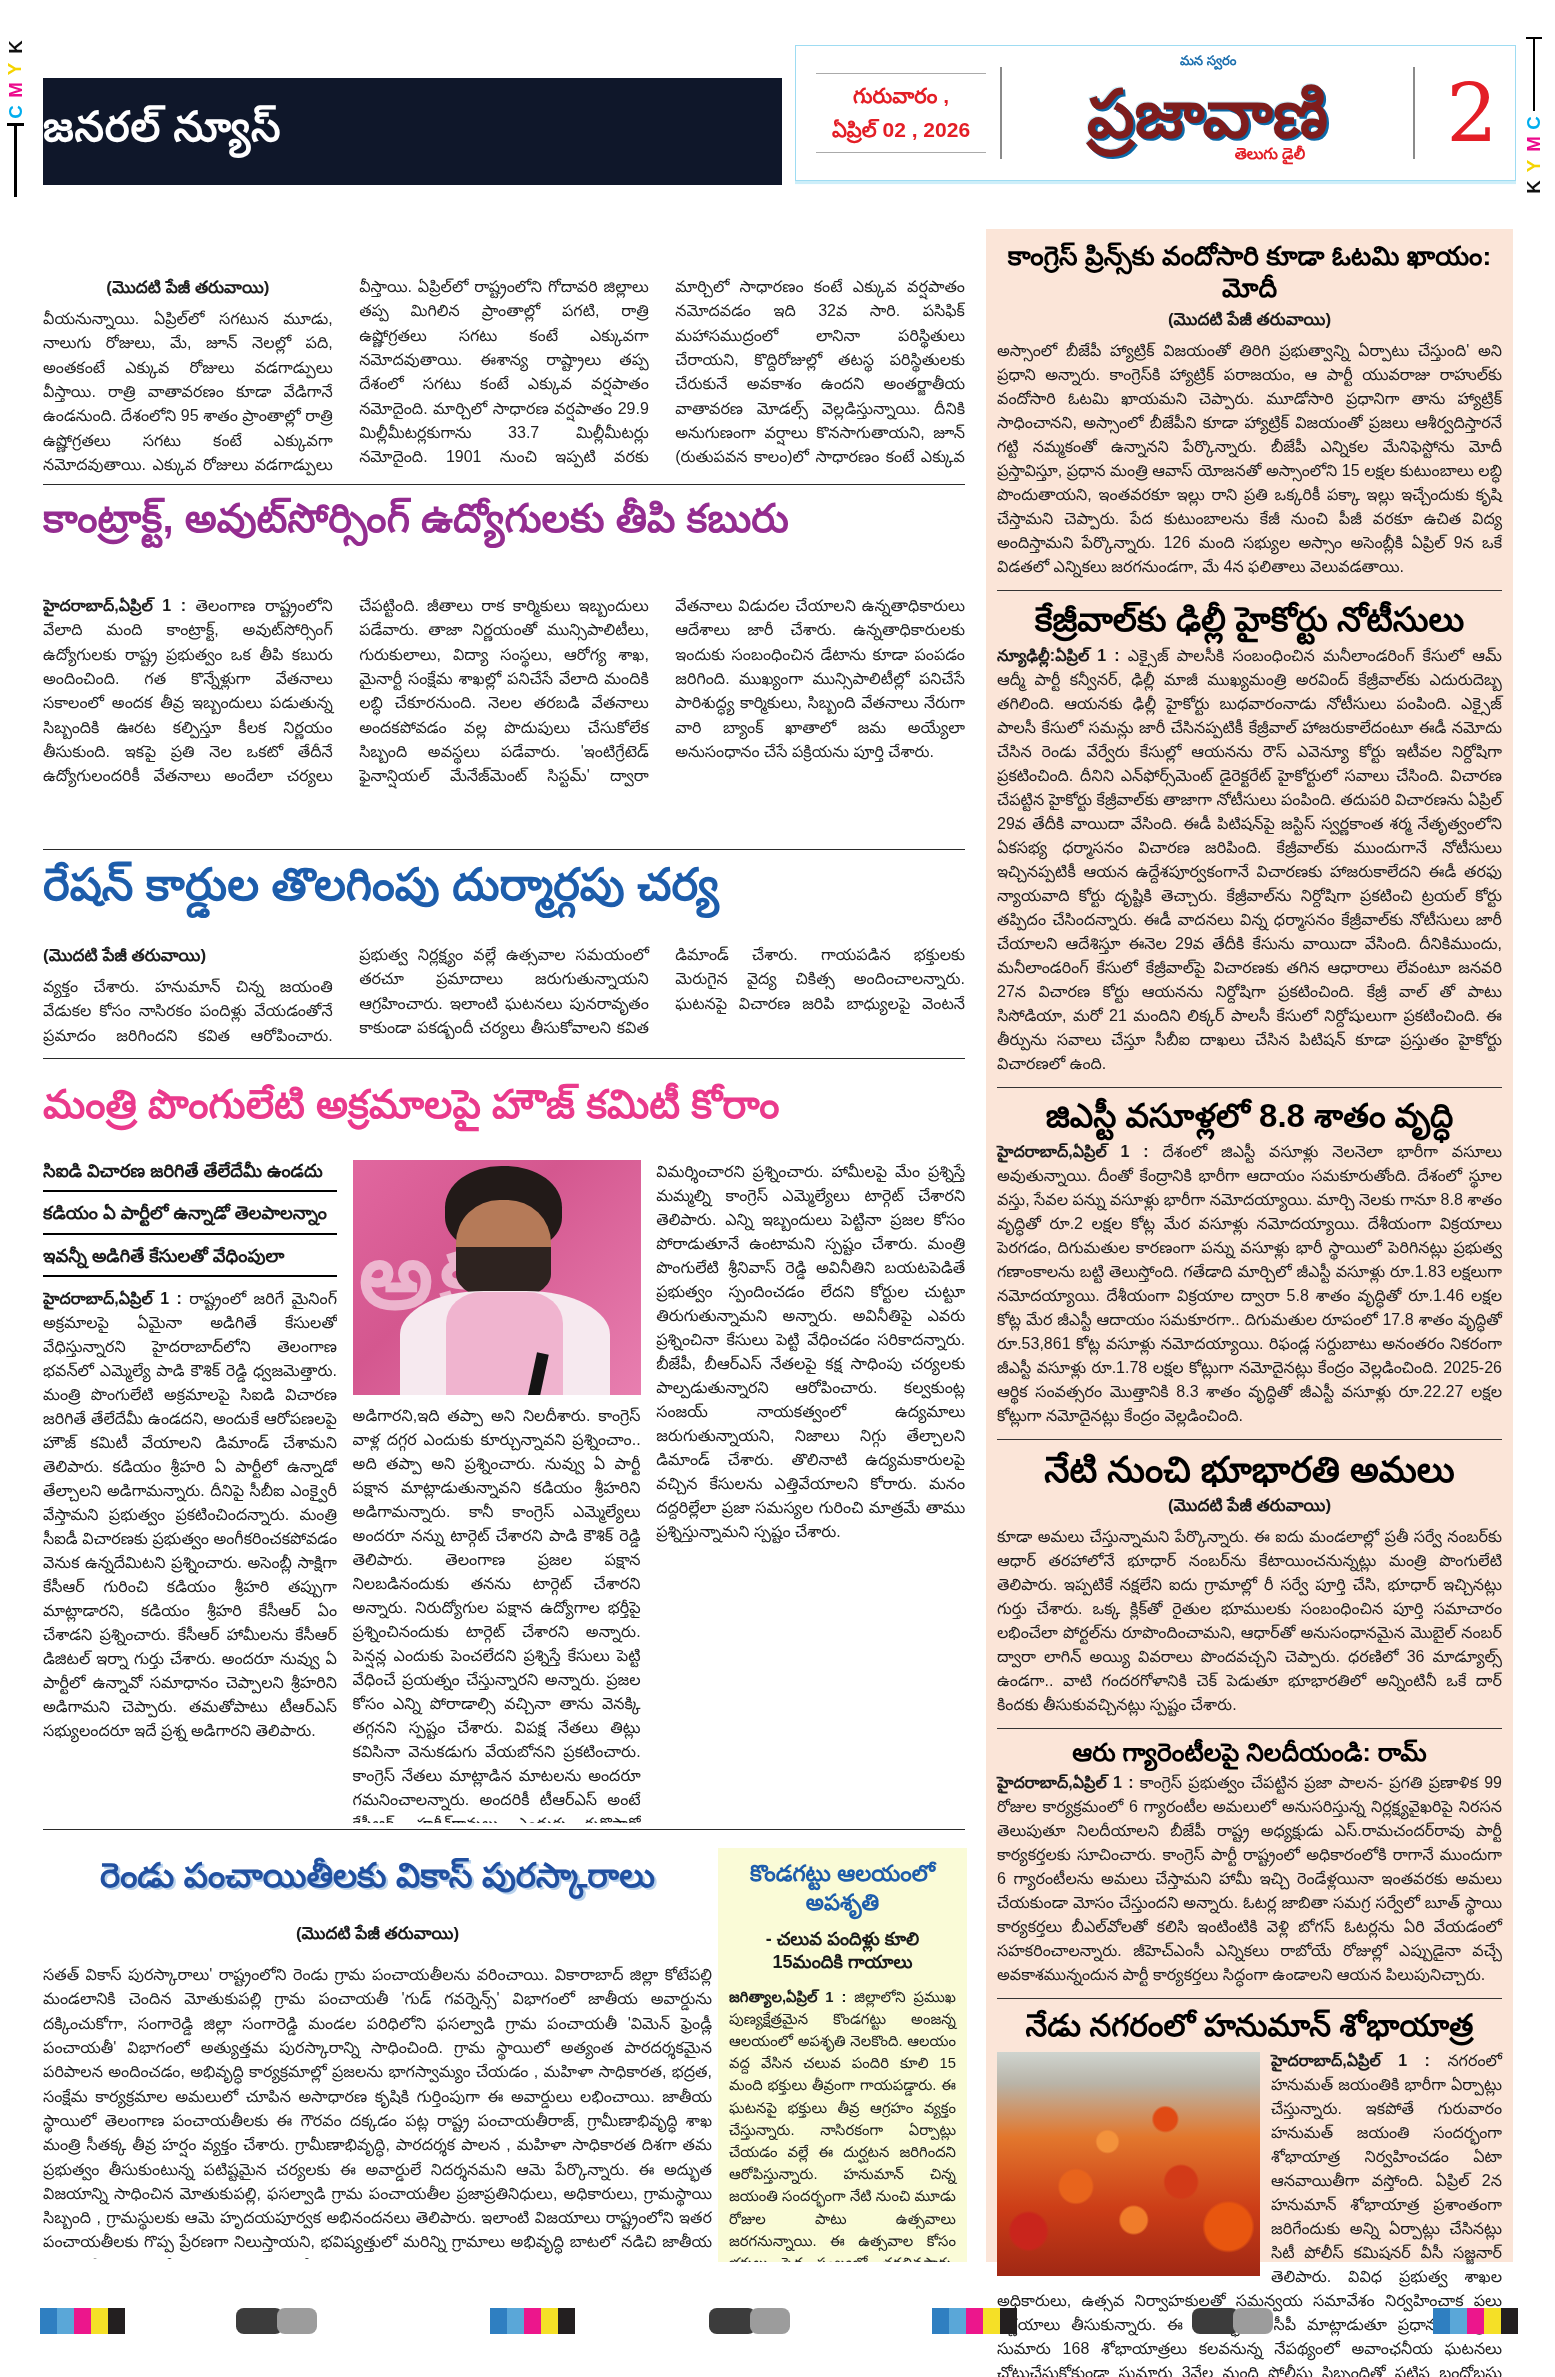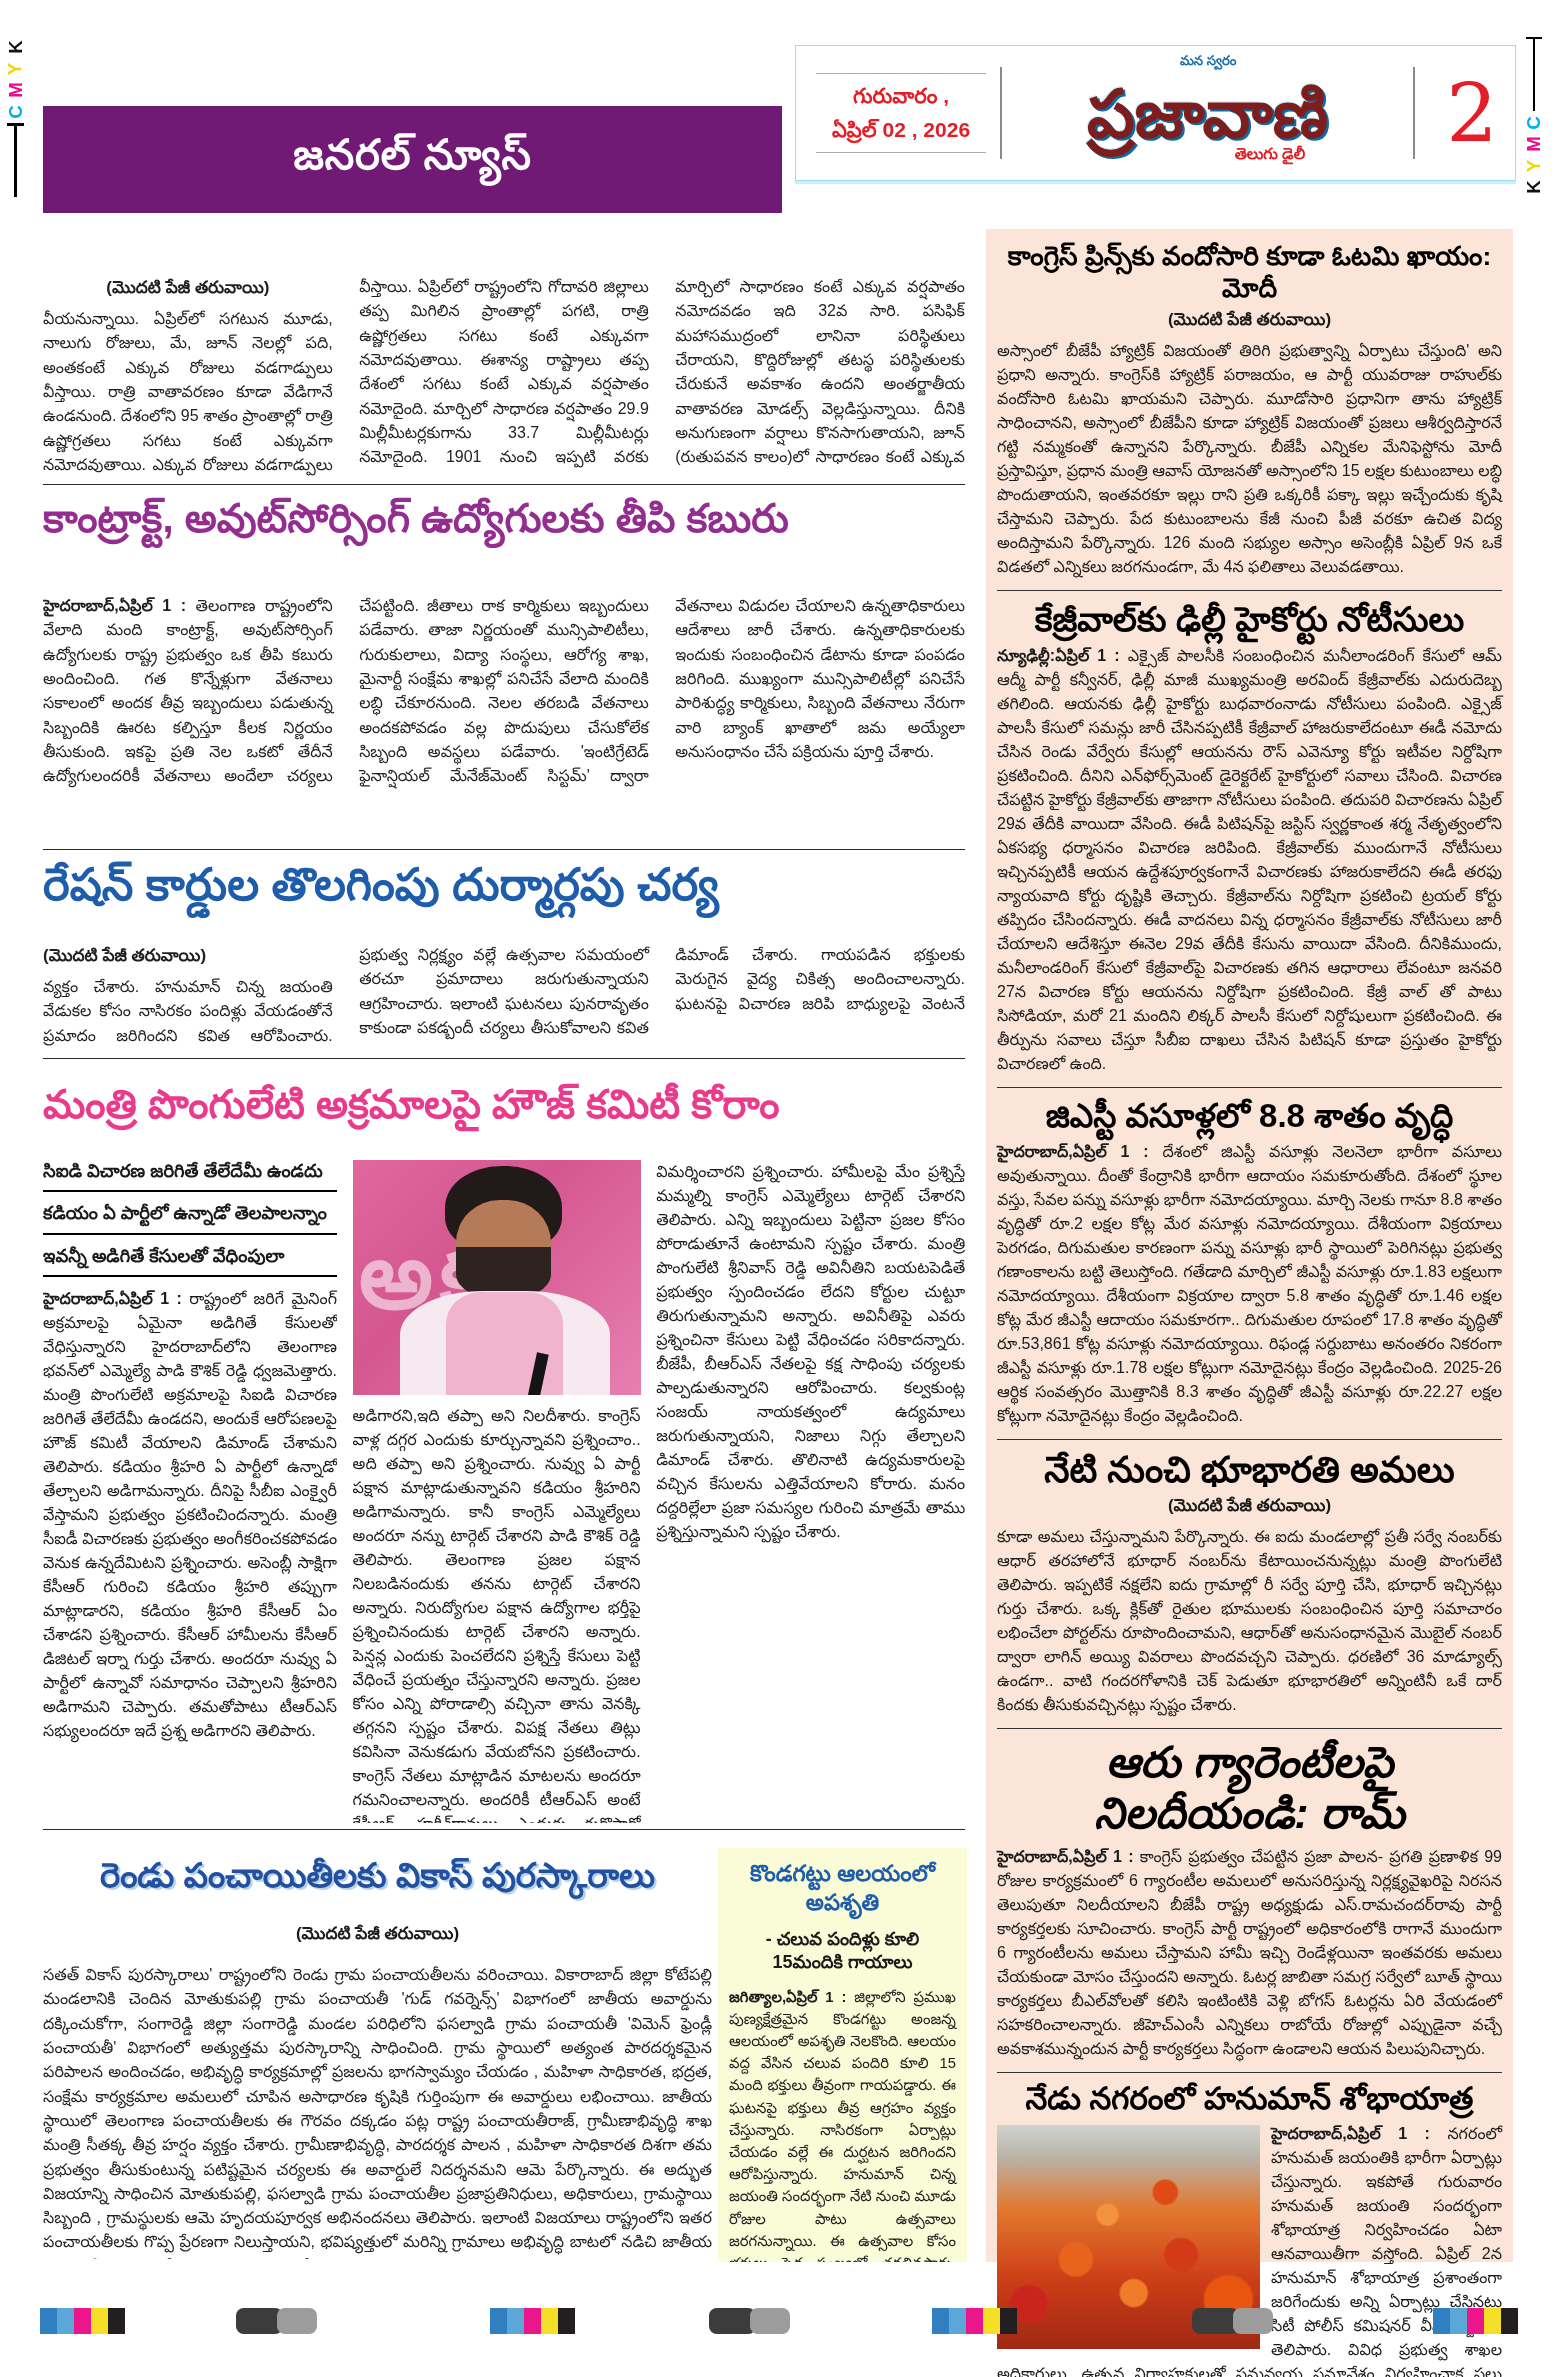--- a/index.html
+++ b/index.html
@@ -7,22 +7,22 @@
         font-family:"Liberation Sans","DejaVu Sans",sans-serif;color:#1b1b1b;overflow:hidden;}
 
   
   .reg{position:absolute;display:flex;flex-direction:column;align-items:center;gap:1.6px;}
   .reg span{font-weight:bold;font-size:18.7px;transform:rotate(-90deg);line-height:20px;}
   .reg .bar{width:2.3px;height:74px;background:#000;position:relative;}
   .reg .bar:after{content:"";position:absolute;left:-7px;top:0;width:16.3px;height:2.3px;background:#000;}
   .c-c{color:#00adee}.c-m{color:#ec098c}.c-y{color:#f5d400}.c-k{color:#111}
 
   
-  #banner{position:absolute;left:43px;top:78px;width:739px;height:107px;background:#701a75;
-          display:flex;align-items:center;justify-content:center;margin-top:28px;}
+  #banner{position:absolute;left:43px;top:78px;width:739px;height:107px;background:#0f172a;
+          display:flex;align-items:center;justify-content:flex-start;}
   #banner .t{color:#fff;font-weight:bold;font-size:42px;letter-spacing:0.8px;}
   #masthead{position:absolute;left:795px;top:45px;width:719px;height:134px;background:#fff;
             border:1.6px solid #9edcf2;box-shadow:0 3.1px 0 #cdeef9;display:flex;align-items:center;}
   .date-block{width:170px;text-align:center;color:#e31e26;font-weight:bold;font-size:21px;line-height:34px;
               border-top:1.6px solid #aaa;border-bottom:1.6px solid #aaa;margin-left:20px;padding:4.7px 0;}
   .vdiv{width:2.3px;height:92px;background:#8a8a8a;margin:0 14px;}
   .logo-wrap{flex:1;text-align:center;position:relative;}
   .logo-top{position:absolute;top:-26.4px;left:93px;color:#1b6fae;font-size:13.2px;font-weight:bold;}
   .logo{font-size:67px;font-weight:bold;color:#7f1d1d;line-height:67px;
         text-shadow:2.3px 2.3px 0 #0b6aa8,-0.8px -0.8px 0 #c9eefb;}
@@ -211,21 +211,21 @@
     </div>
     <hr class="sep">
 
     <div class="h" style="font-size:36px;">నేటి నుంచి భూభారతి అమలు</div>
     <div class="cont">(మొదటి పేజీ తరువాయి)</div>
     <div class="b">
       <span>కూడా అమలు చేస్తున్నామని పేర్కొన్నారు. ఈ ఐదు మండలాల్లో ప్రతీ సర్వే నంబర్‌కు ఆధార్ తరహాలోనే భూధార్ నంబర్‌ను కేటాయించనున్నట్లు మంత్రి పొంగులేటి తెలిపారు. ఇప్పటికే నక్షలేని ఐదు గ్రామాల్లో రీ సర్వే పూర్తి చేసి, భూధార్ ఇచ్చినట్లు గుర్తు చేశారు. ఒక్క క్లిక్‌తో రైతుల భూములకు సంబంధించిన పూర్తి సమాచారం లభించేలా పోర్టల్‌ను రూపొందించామని, ఆధార్‌తో అనుసంధానమైన మొబైల్ నంబర్ ద్వారా లాగిన్ అయ్యి వివరాలు పొందవచ్చని చెప్పారు. ధరణిలో 36 మాడ్యూల్స్ ఉండగా.. వాటి గందరగోళానికి చెక్ పెడుతూ భూభారతిలో అన్నింటినీ ఒకే దార్ కిందకు తీసుకువచ్చినట్లు స్పష్టం చేశారు.</span>
     </div>
     <hr class="sep">
 
-    <div class="h" style="font-size:43px;font-style:italic;">ఆరు గ్యారెంటీలపై నిలదీయండి: రామ్</div>
+    <div class="h" style="font-size:25px;">ఆరు గ్యారెంటీలపై నిలదీయండి: రామ్</div>
     <div class="b">
       <b class="dl">హైదరాబాద్,ఏప్రిల్ 1 :</b>
       <span>కాంగ్రెస్ ప్రభుత్వం చేపట్టిన ప్రజా పాలన- ప్రగతి ప్రణాళిక 99 రోజుల కార్యక్రమంలో 6 గ్యారంటీల అమలులో అనుసరిస్తున్న నిర్లక్ష్యవైఖరిపై నిరసన తెలుపుతూ నిలదీయాలని బీజేపీ రాష్ట్ర అధ్యక్షుడు ఎస్.రామచందర్‌రావు పార్టీ కార్యకర్తలకు సూచించారు. కాంగ్రెస్ పార్టీ రాష్ట్రంలో అధికారంలోకి రాగానే ముందుగా 6 గ్యారంటీలను అమలు చేస్తామని హామీ ఇచ్చి రెండేళ్లయినా ఇంతవరకు అమలు చేయకుండా మోసం చేస్తుందని అన్నారు. ఓటర్ల జాబితా సమగ్ర సర్వేలో బూత్ స్థాయి కార్యకర్తలు బీఎల్‌వోలతో కలిసి ఇంటింటికి వెళ్లి బోగస్ ఓటర్లను ఏరి వేయడంలో సహకరించాలన్నారు. జీహెచ్ఎంసీ ఎన్నికలు రాబోయే రోజుల్లో ఎప్పుడైనా వచ్చే అవకాశమున్నందున పార్టీ కార్యకర్తలు సిద్ధంగా ఉండాలని ఆయన పిలుపునిచ్చారు.</span>
     </div>
     <hr class="sep">
 
     <div class="h" style="font-size:31px;">నేడు నగరంలో హనుమాన్ శోభాయాత్ర</div>
     <div class="b">
       <div class="photo2"></div>
       <b class="dl">హైదరాబాద్,ఏప్రిల్ 1 :</b>

